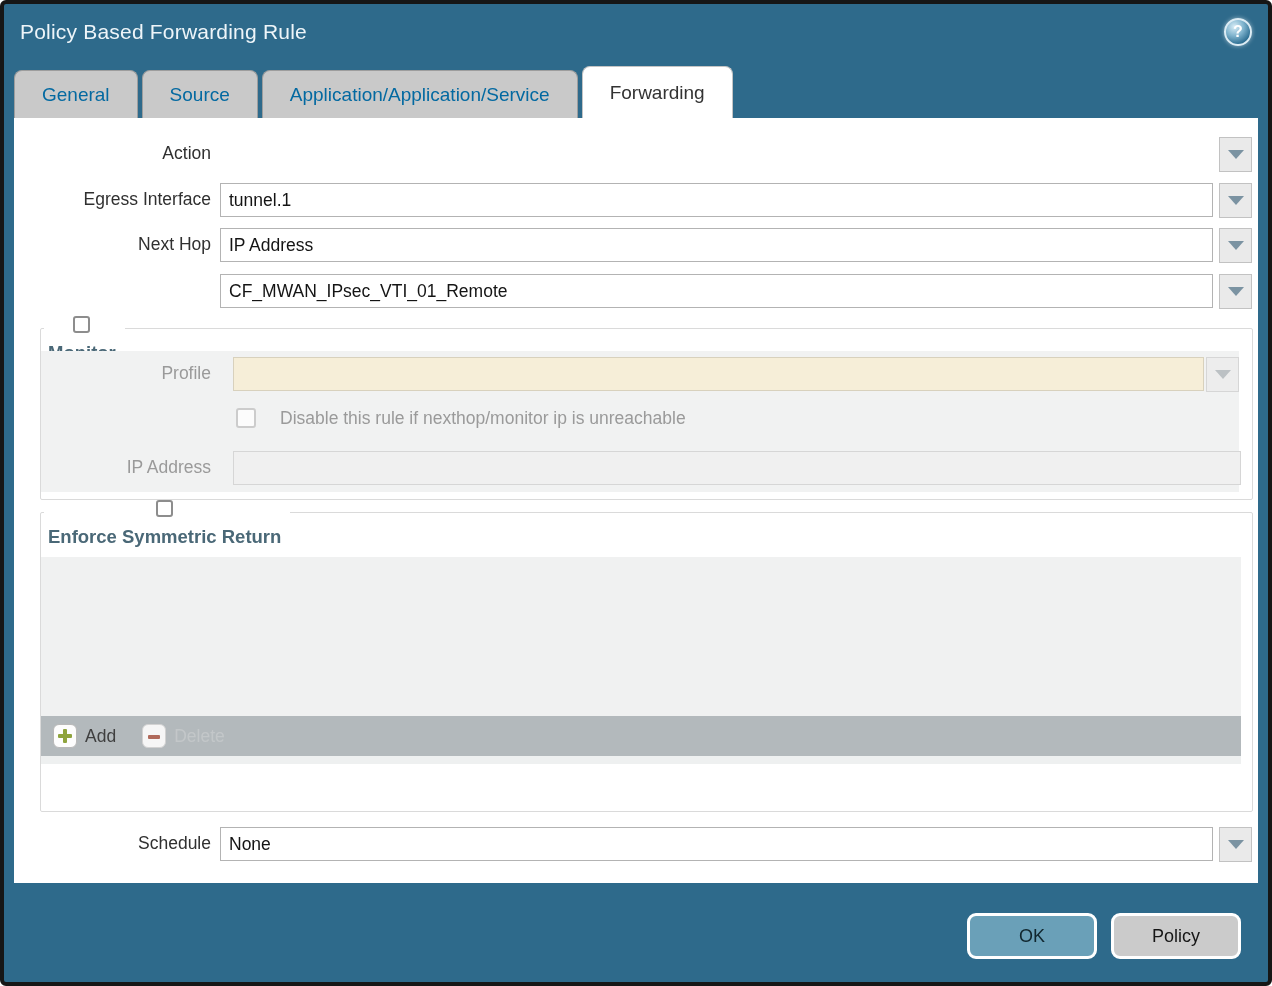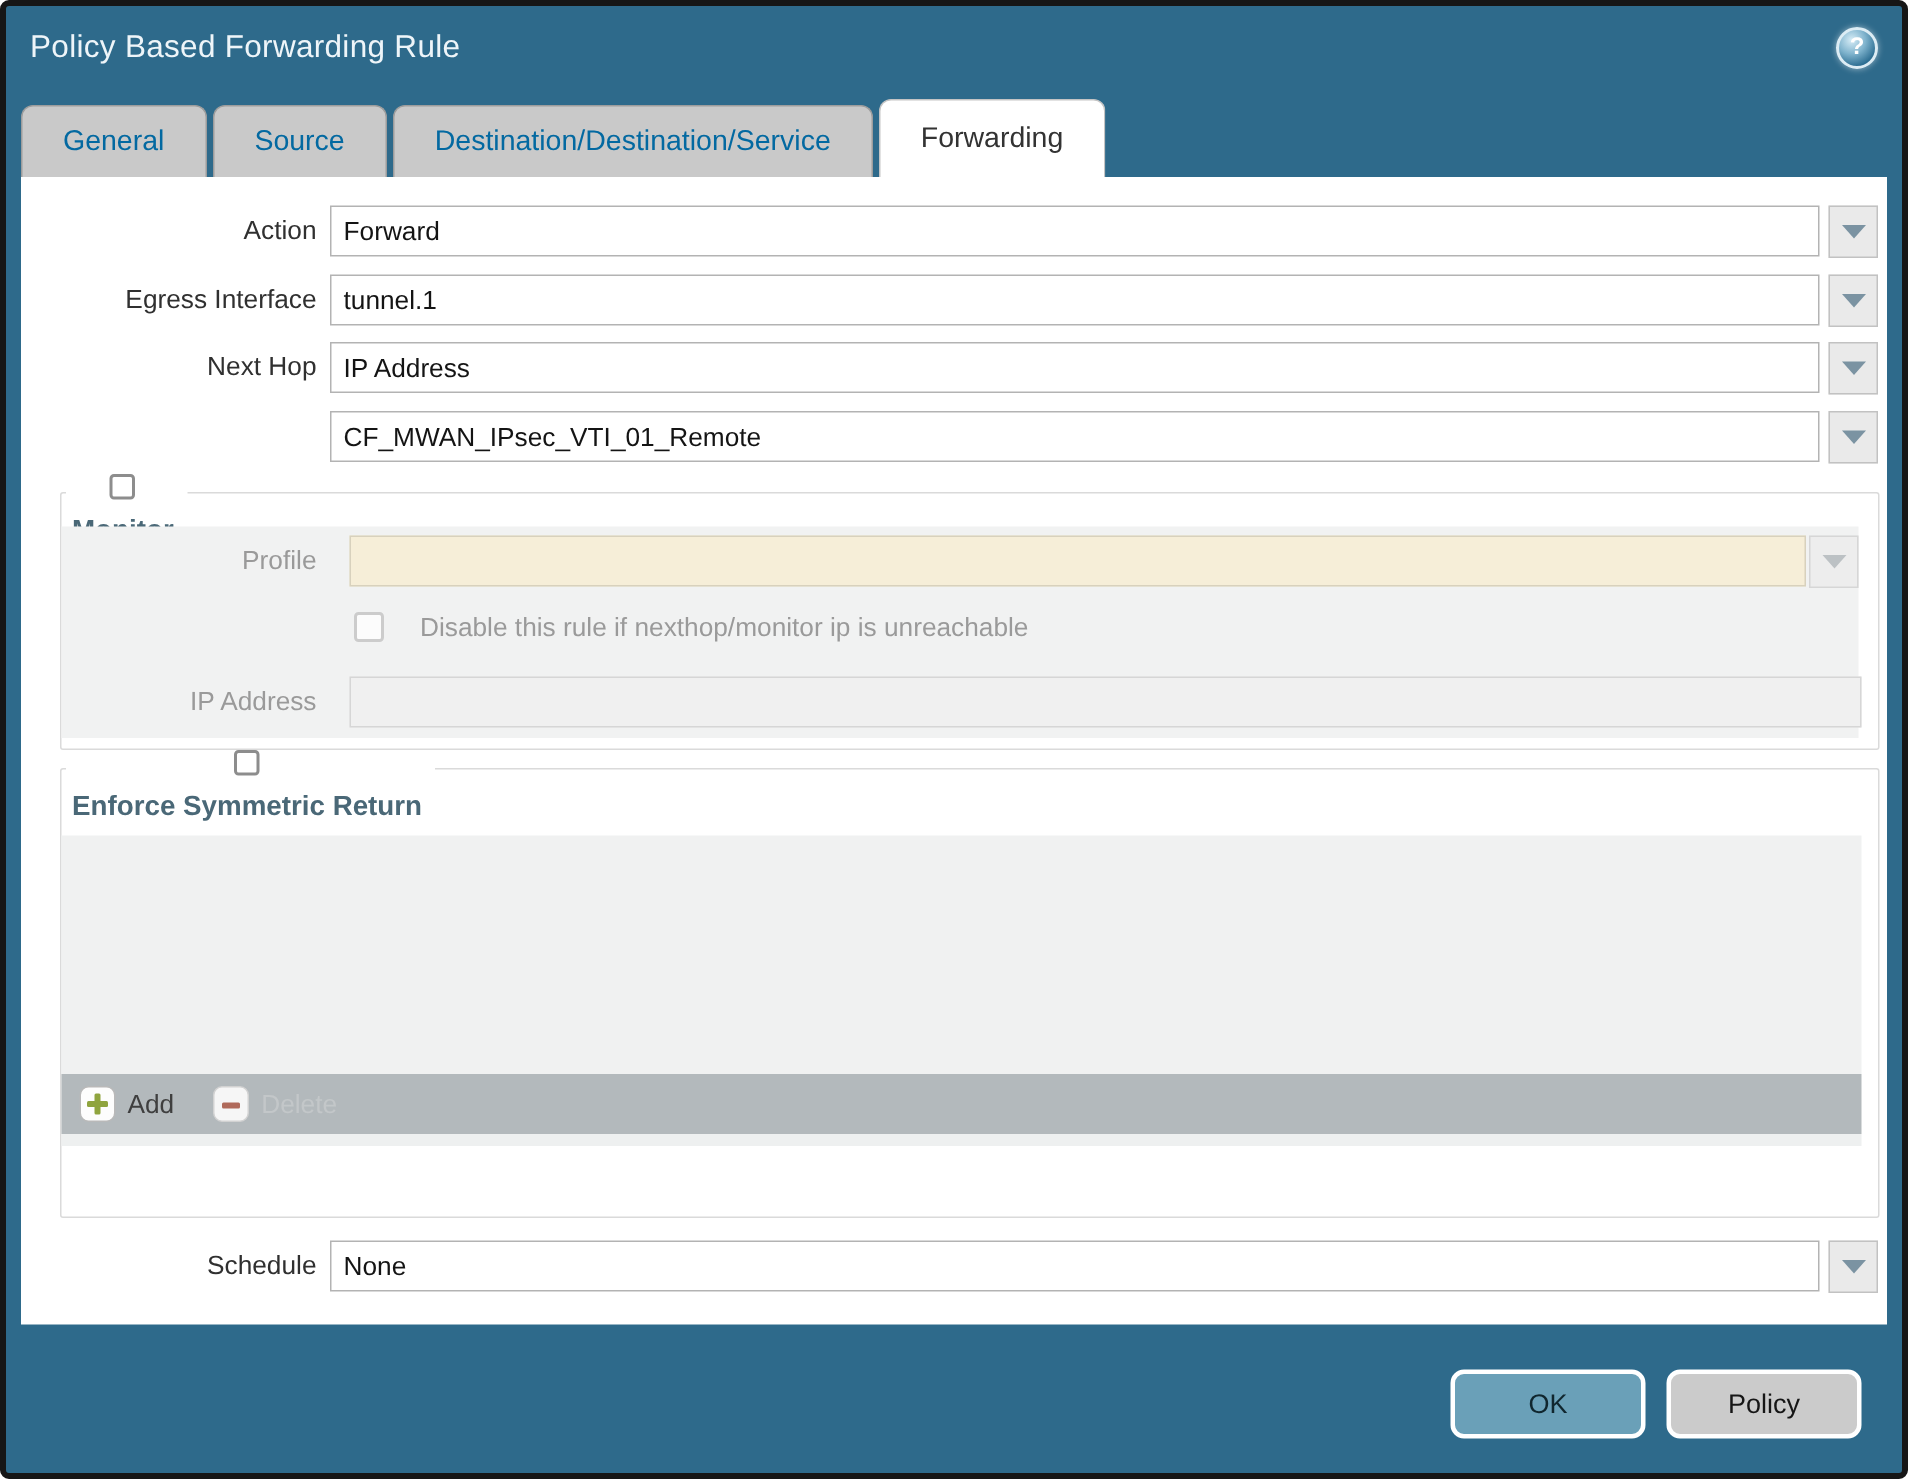--- a/index.html
+++ b/index.html
@@ -155,29 +155,28 @@
 <body>
 
 <div class="frame">
 
   <div class="title">Policy Based Forwarding Rule</div>
   <div class="help">?</div>
 
   <div class="tabs">
     <div class="tab">General</div>
     <div class="tab">Source</div>
-    <div class="tab">Destination/Destination/Service</div>
+    <div class="tab">Application/Application/Service</div>
     <div class="tab active">Forwarding</div>
   </div>
 
   <div class="content">
 
     <div class="row" style="top:19px; width:100%;">
       <div class="lbl">Action</div>
-      <input class="field main-input" value="Forward" style="">
       <div class="dd main-dd">
         <span class="arrow"></span>
       </div>
     </div>
 
     <div class="row" style="top:65px; width:100%;">
       <div class="lbl">Egress Interface</div>
       <input class="field main-input" value="tunnel.1" style="">
       <div class="dd main-dd">
         <span class="arrow"></span>

